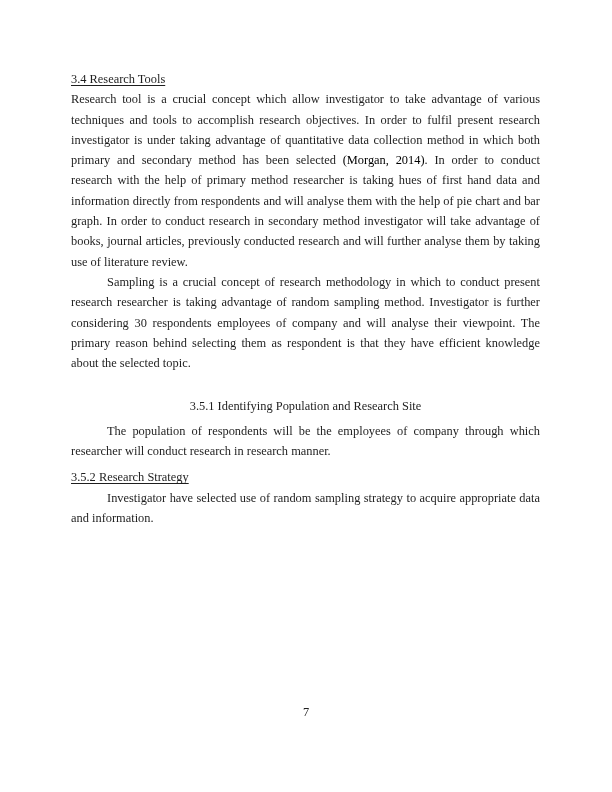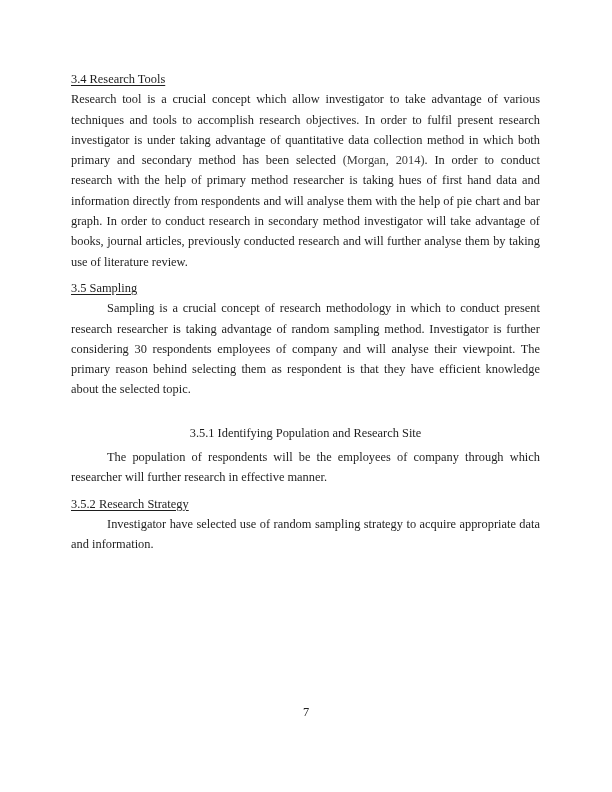--- a/index.html
+++ b/index.html
@@ -36,21 +36,21 @@
   .para {
     font-size: 12.4px;
     line-height: 20.3px;
     margin: 0;
     text-align: justify;
   }
   .indent {
     text-indent: 36px;
   }
   .citation {
-    color: #404040;
+    color: #000000;
   }
   .mt-before-35   { margin-top: 6px; }
   .mt-before-351  { margin-top: 23px; text-align: center; }
   .mt-after-351   { margin-top: 4px; }
   .mt-before-352  { margin-top: 6px; }
   .page-footer {
     position: absolute;
     left: 0;
     right: 0;
     top: 702px;
@@ -63,27 +63,26 @@
 </head>
 <body>
 
 <div class="page">
   <div class="content">
 
     <h2 class="heading underlined">3.4 Research Tools</h2>
 
     <p class="para"><span>Research tool is a crucial concept which allow investigator to take advantage of various techniques and tools to accomplish research objectives. In order to fulfil present research investigator is under taking advantage of quantitative data collection method in which both primary and secondary method has been selected </span><span class="citation">(Morgan, 2014)</span><span>. In order to conduct research with the help of primary method researcher is taking hues of first hand data and information directly from respondents and will analyse them with the help of pie chart and bar graph. In order to conduct research in secondary method investigator will take advantage of books, journal articles, previously conducted research and will further analyse them by taking use of literature review.</span></p>
 
-    <h2 class="heading underlined mt-before-35">3.5 Sampling</h2>
 
     <p class="para indent">Sampling is a crucial concept of research methodology in which to conduct present research researcher is taking advantage of random sampling method. Investigator is further considering 30 respondents employees of company and will analyse their viewpoint. The primary reason behind selecting them as respondent is that they have efficient knowledge about the selected topic.</p>
 
     <h2 class="heading mt-before-351">3.5.1 Identifying Population and Research Site</h2>
 
-    <p class="para indent mt-after-351">The population of respondents will be the employees of company through which researcher will further research in effective manner.</p>
+    <p class="para indent mt-after-351">The population of respondents will be the employees of company through which researcher will conduct research in research manner.</p>
 
     <h2 class="heading underlined mt-before-352">3.5.2 Research Strategy</h2>
 
     <p class="para indent">Investigator have selected use of random sampling strategy to acquire appropriate data and information.</p>
 
   </div>
 
   <div class="page-footer">7</div>
 </div>
 

